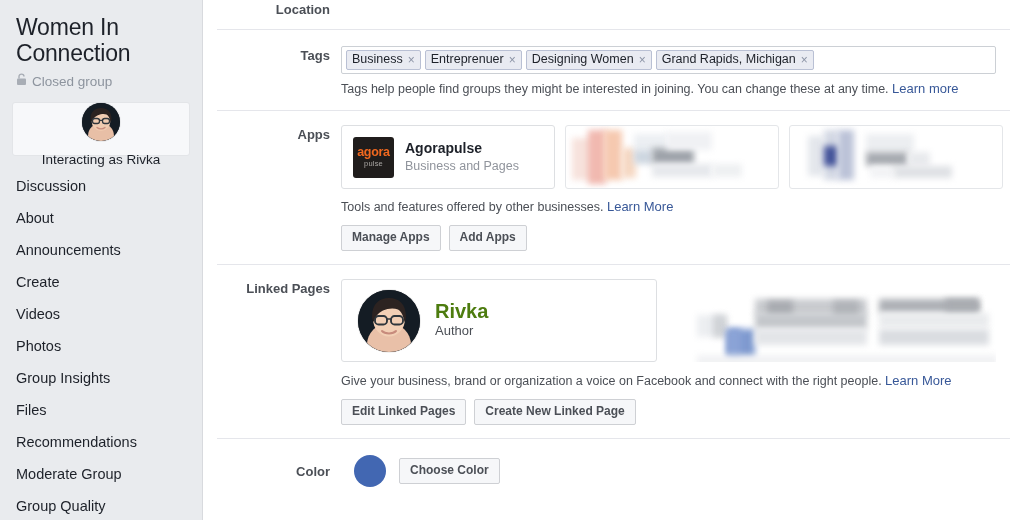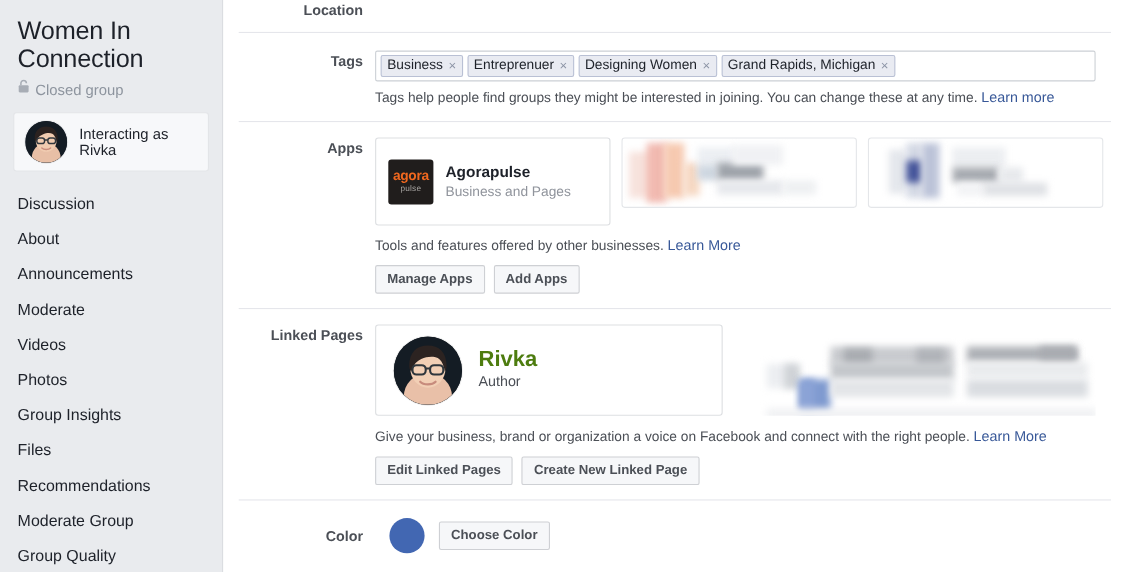--- a/index.html
+++ b/index.html
@@ -31,21 +31,21 @@
   .lock-icon { display: block; }
   .privacy-label { font-size: 13.5px; color: #8d949e; }
 
   .identity-card {
     margin: 12px 12px 0 12px;
     background: #f7f8fa;
     border: 1px solid #e3e5e8;
     border-radius: 3px;
     height: 54px;
     display: flex; align-items: center;
-    padding: 0 10px; gap: 11px;
+    padding: 0 10px; gap: 11px; flex-direction: column;
   }
   .avatar-sm {
     width: 38px; height: 38px; border-radius: 50%;
     overflow: hidden; flex: none;
     background: #1d2833;
     position: relative;
     box-shadow: 0 0 0 1px rgba(0,0,0,0.06);
   }
   .identity-label { font-size: 13.5px; color: #1d2129; }
 
@@ -125,21 +125,21 @@
   .chip-x {
     color: #8b93a5; font-size: 12px; line-height: 12px;
     cursor: pointer; font-weight: 400;
   }
   .tags-helper { margin-top: 7px; }
 
   
   .apps-sec { padding-top: 14px; padding-bottom: 13px; }
   .cards-row { display: flex; gap: 10px; align-items: flex-start; }
   .app-card {
-    width: 214px; height: 80px;
+    width: 214px; height: 64px;
     border: 1px solid #dddfe2;
     border-radius: 3px;
     background: #fff;
     display: flex; align-items: center;
     padding: 0 11px; gap: 11px;
     flex: none;
   }
   .agora-logo {
     width: 41px; height: 41px; flex: none;
     border-radius: 3px;
@@ -237,21 +237,21 @@
           <path d="M15 24.5c1.8 1.8 6.2 1.8 8 0" stroke="#c98d7d" stroke-width="1.3" fill="none" stroke-linecap="round"></path>
         </svg>
       </div>
       <div class="identity-label">Interacting as Rivka</div>
     </div>
 
     <div class="nav">
       <div class="nav-item">Discussion</div>
       <div class="nav-item">About</div>
       <div class="nav-item">Announcements</div>
-      <div class="nav-item">Moderate</div>
+      <div class="nav-item">Create</div>
       <div class="nav-item">Videos</div>
       <div class="nav-item">Photos</div>
       <div class="nav-item">Group Insights</div>
       <div class="nav-item">Files</div>
       <div class="nav-item">Recommendations</div>
       <div class="nav-item">Moderate Group</div>
       <div class="nav-item">Group Quality</div>
     </div>
   </div>
 

